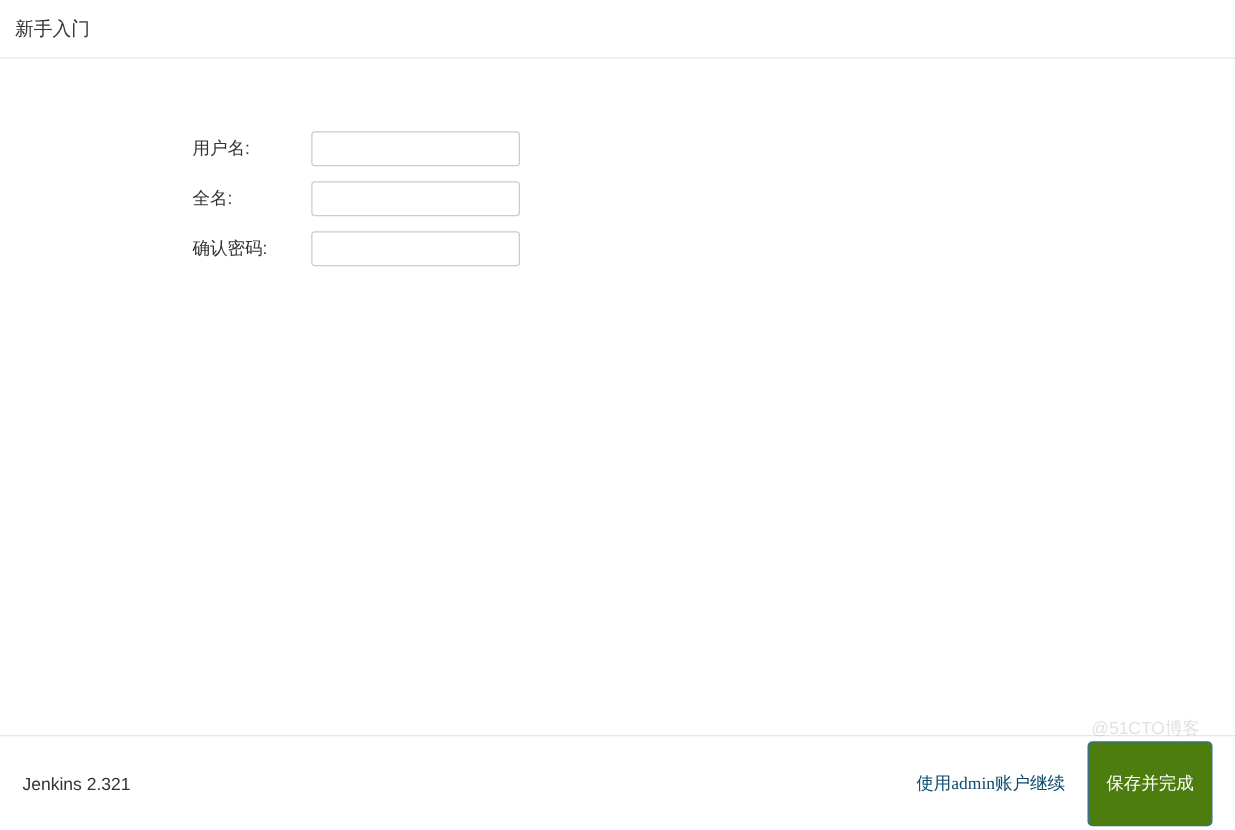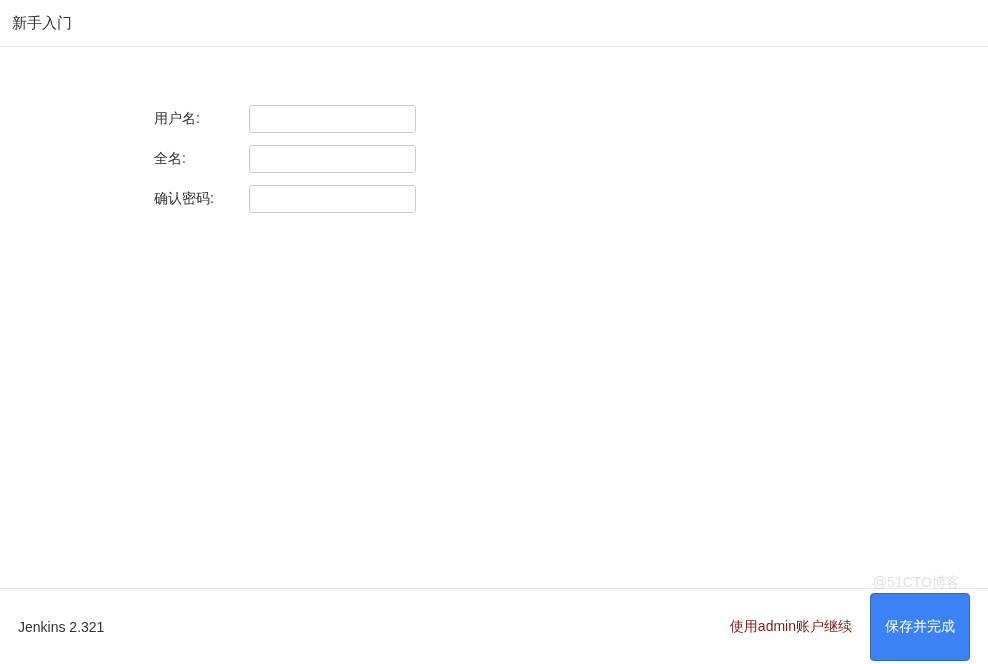--- a/index.html
+++ b/index.html
@@ -68,27 +68,27 @@
       color: #333;
     }
     .footer-right {
       display: flex;
       align-items: center;
       gap: 18px;
     }
     .link-button {
       background: none;
       border: none;
-      color: #7f1d1d;
+      color: #0c4a6e;
       font-size: 14px;
       cursor: pointer;
-      font-family: Liberation Sans, sans-serif;
+      font-family: Liberation Serif, serif;
     }
     .primary-button {
-      background: #3b82f6;
+      background: #4d7c0f;
       color: #fff;
       border: 1px solid #2e6da4;
       border-radius: 4px;
       padding: 24px 14px;
       font-size: 14px;
       cursor: pointer;
       font-family: inherit;
     }
     .watermark {
       position: absolute;

